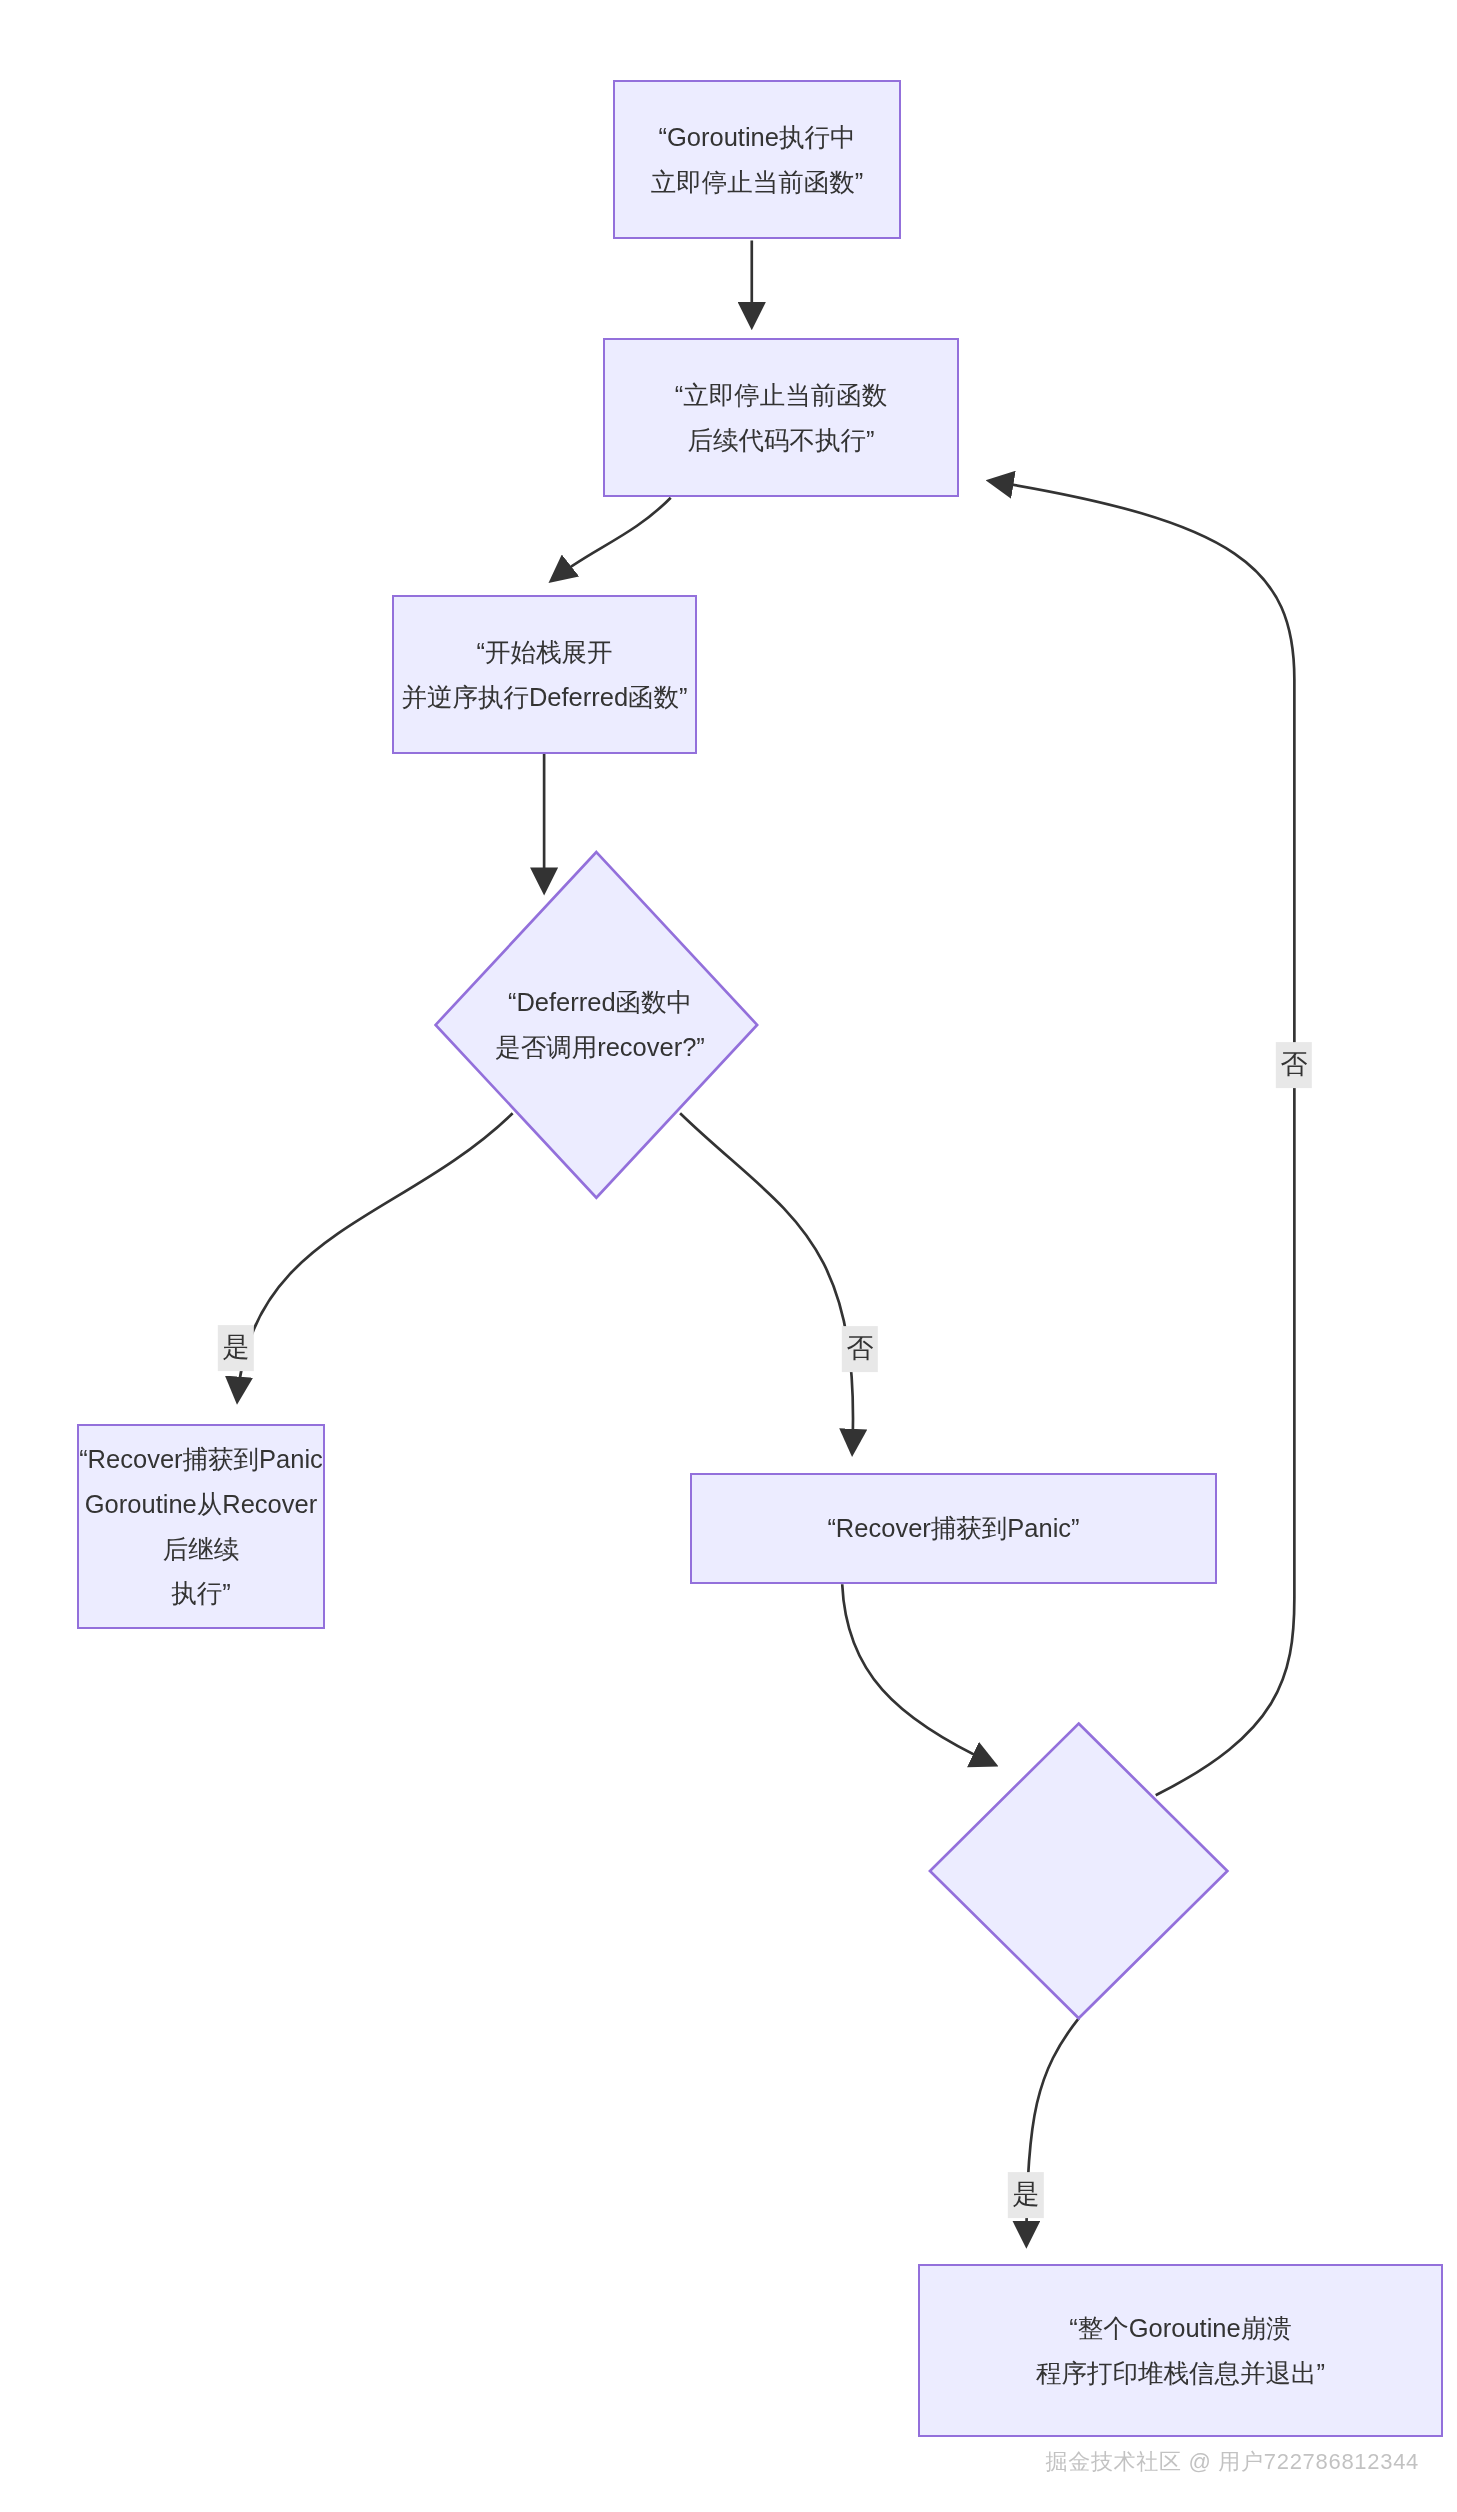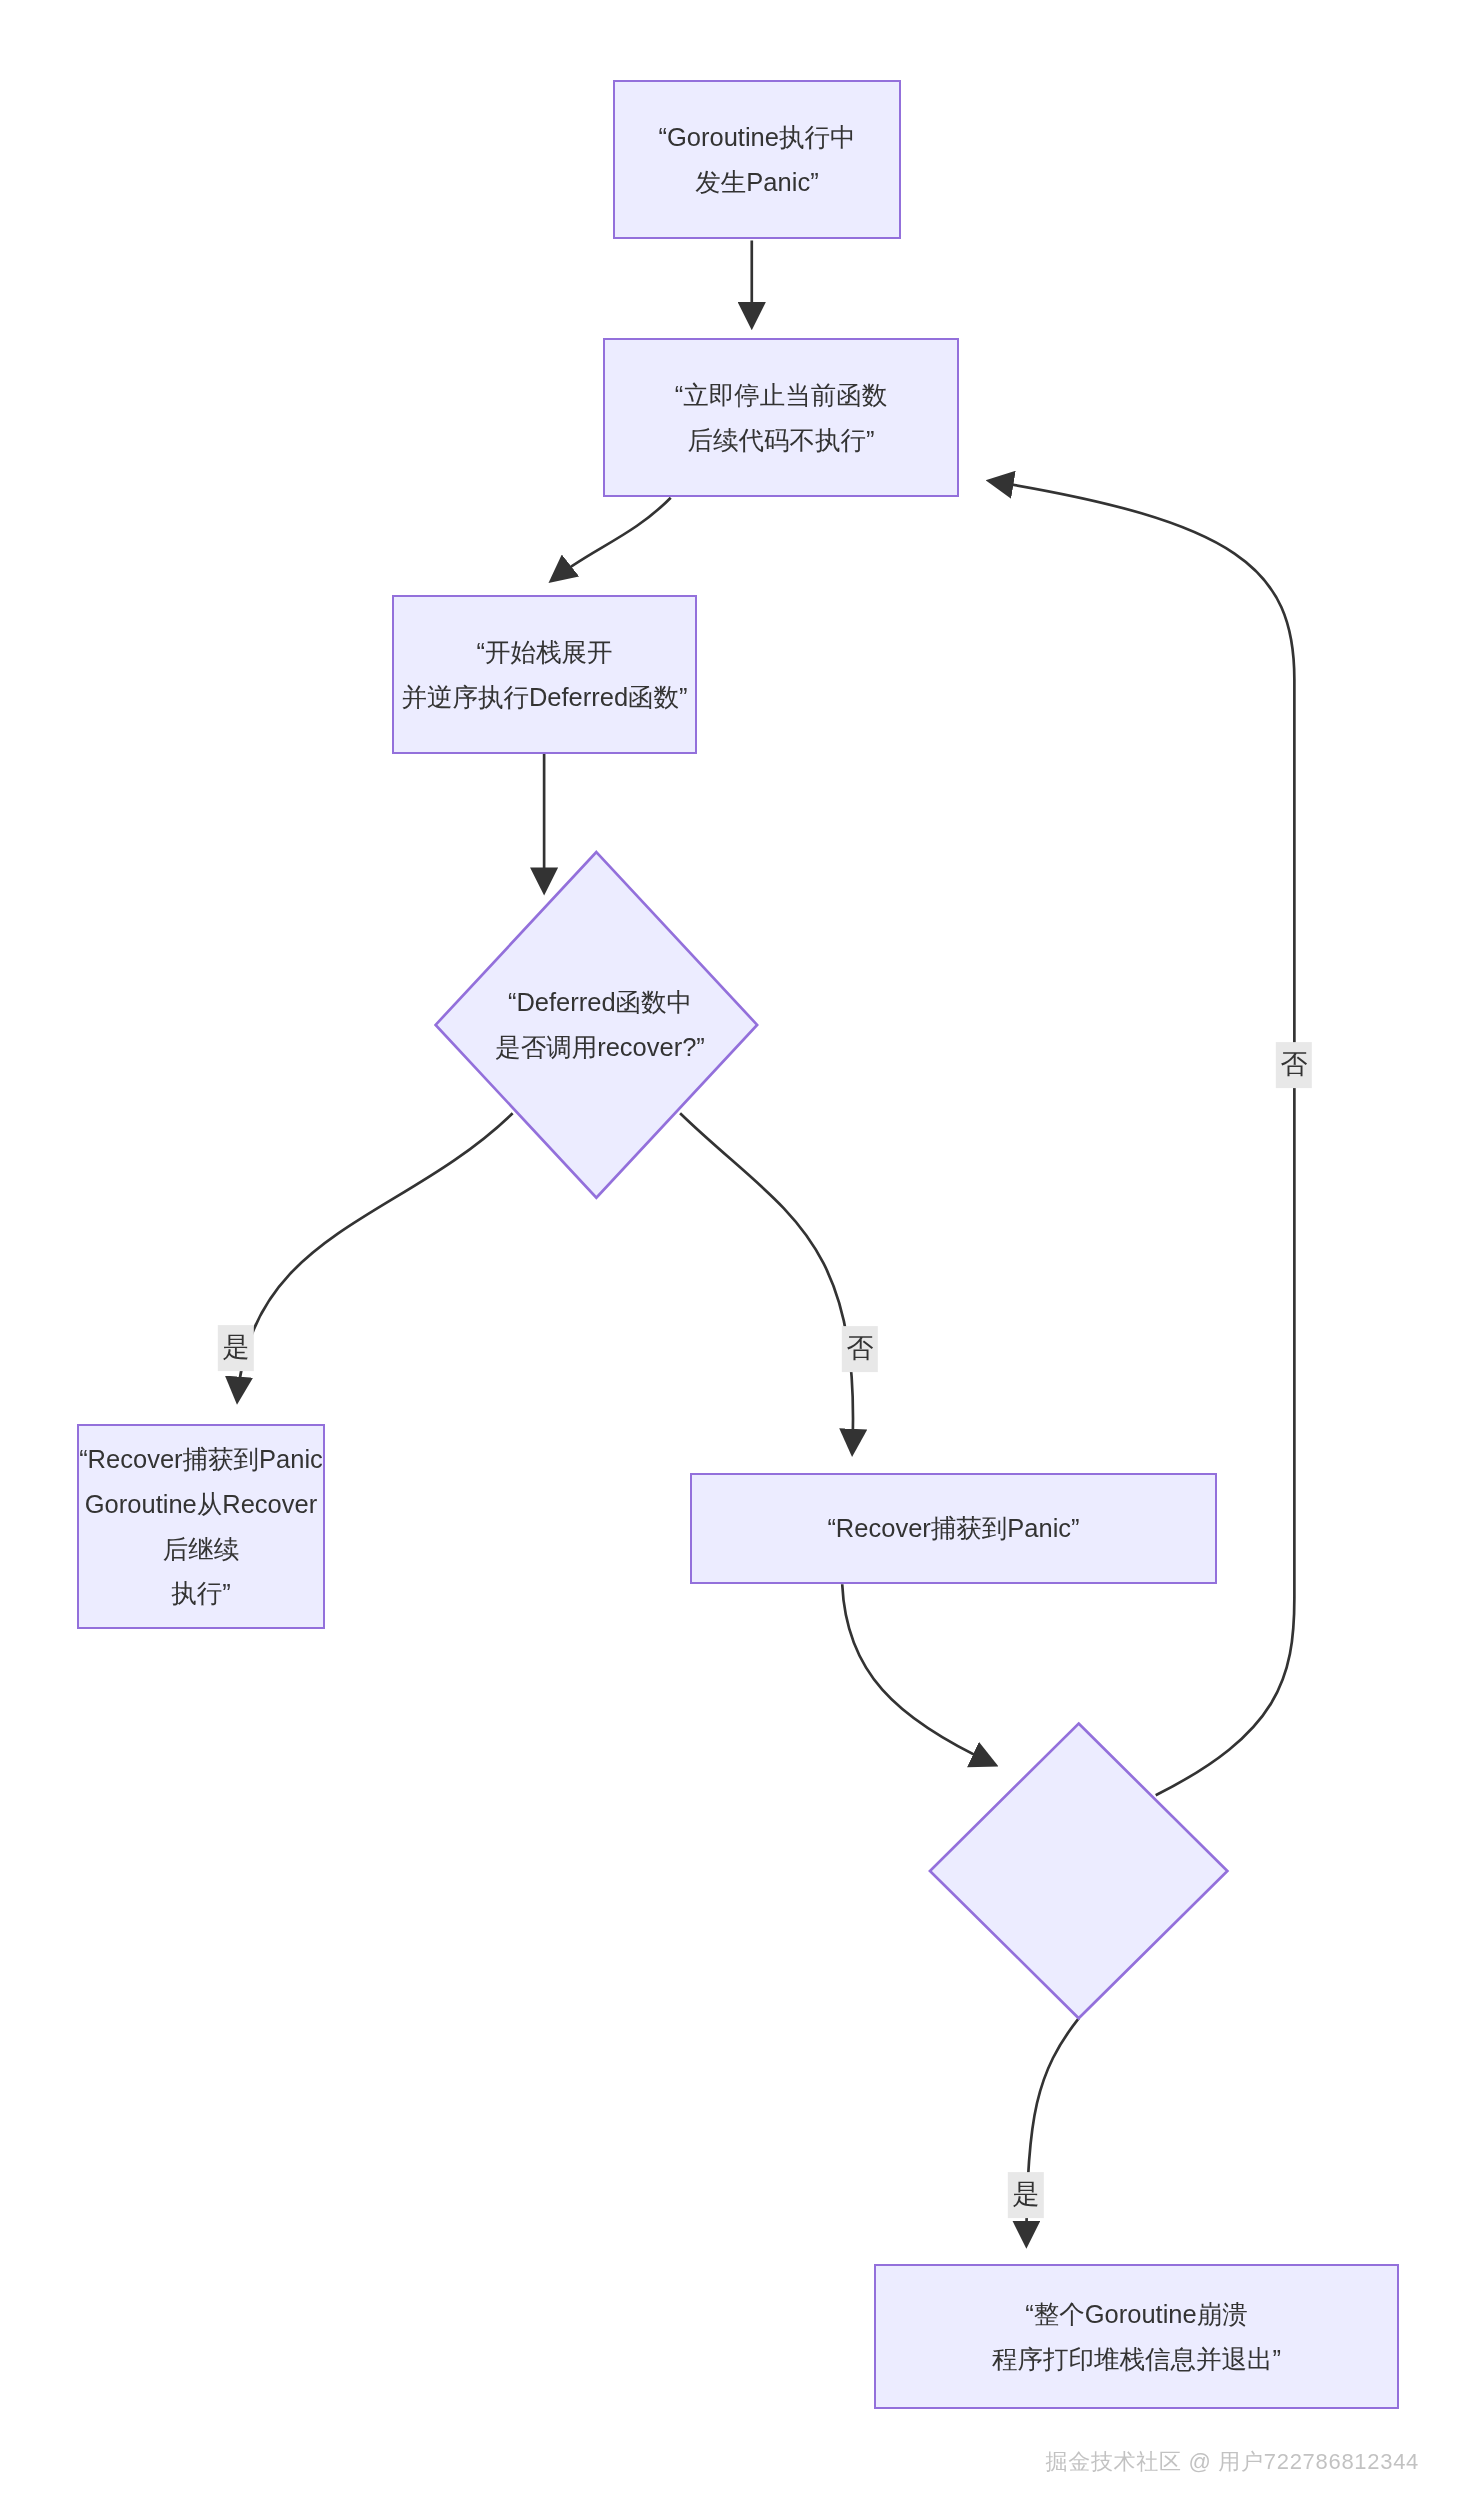--- a/index.html
+++ b/index.html
@@ -84,39 +84,39 @@
       <path d="M 1257 2365 C 1263 2495, 1335 2565, 1484 2634" marker-end="url(#arrow)"></path>
       <path d="M 1610 3013 C 1548 3092, 1532 3160, 1532 3350" marker-end="url(#arrow)"></path>
       <path d="M 1725 2680 C 1908 2588, 1932 2505, 1932 2385 L 1932 1015 C 1932 848, 1845 778, 1478 718" marker-end="url(#arrow)"></path>
     </g>
 
     <polygon points="890,1272 1130,1530 890,1788 650,1530" fill="#ECECFF" stroke="#9370DB" stroke-width="4"></polygon>
     <polygon points="1610,2573 1832,2793 1610,3013 1388,2793" fill="#ECECFF" stroke="#9370DB" stroke-width="4"></polygon>
   </svg>
 
   <div class="node" style="left:613px; top:80px; width:288px; height:159px;">“Goroutine执行中
-发生Panic”</div>
+立即停止当前函数”</div>
 
   <div class="node" style="left:392px; top:595px; width:305px; height:159px;">“开始栈展开
 并逆序执行Deferred函数”</div>
 
   <div class="node" style="left:603px; top:338px; width:356px; height:159px;">“立即停止当前函数
 后续代码不执行”</div>
 
   <div class="diamond-text" style="left:600px; top:1025px; width:308px;">“Deferred函数中
 是否调用recover?”</div>
 
   <div class="node" style="left:77px; top:1424px; width:248px; height:205px;">“Recover捕获到Panic
 Goroutine从Recover后继续
 执行”</div>
 
   <div class="node" style="left:690px; top:1473px; width:527px; height:111px;">“Recover捕获到Panic”</div>
 
 
-  <div class="node" style="left:874px; top:2264px; width:525px; height:145px;">“整个Goroutine崩溃
+  <div class="node" style="left:918px; top:2264px; width:525px; height:173px;">“整个Goroutine崩溃
 程序打印堆栈信息并退出”</div>
 
   <div class="edge-label" style="left:236px; top:1348px;">是</div>
 
   <div class="edge-label" style="left:860px; top:1349px;">否</div>
 
   <div class="edge-label" style="left:1294px; top:1065px;">否</div>
 
   <div class="edge-label" style="left:1026px; top:2195px;">是</div>
 

